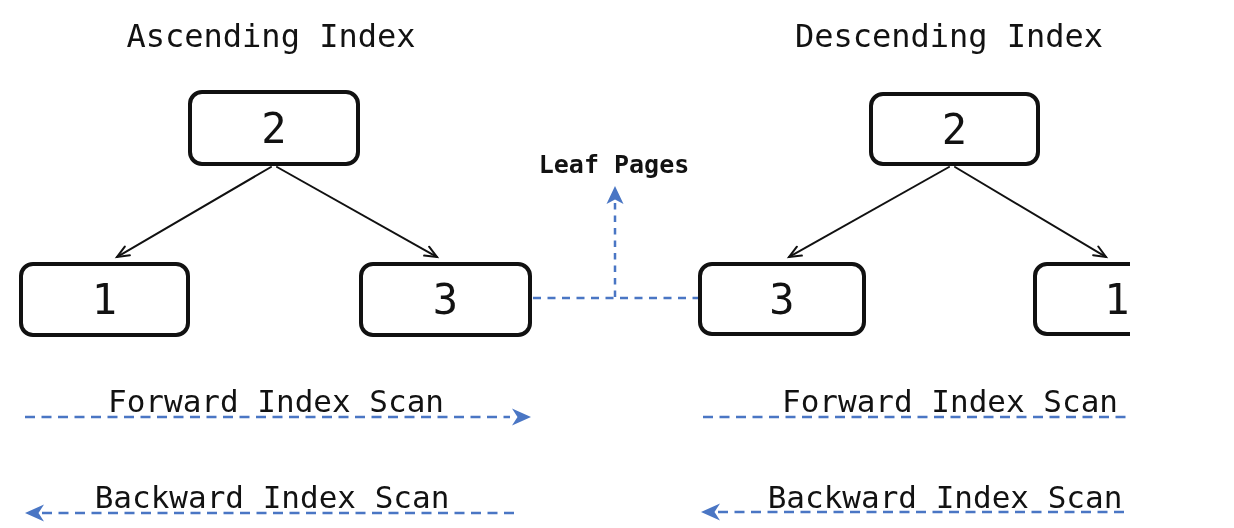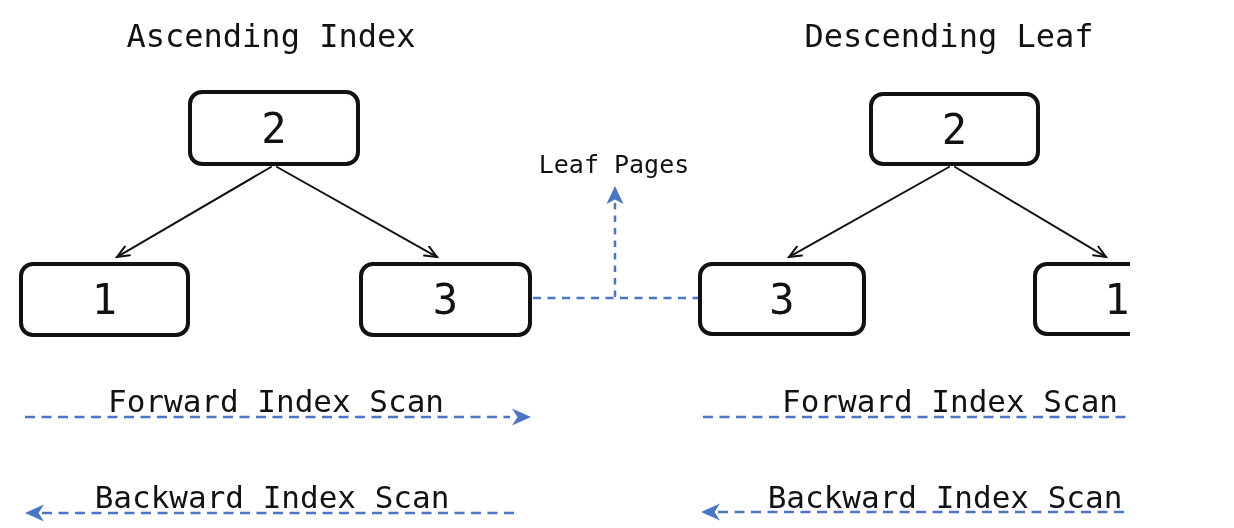--- a/index.html
+++ b/index.html
@@ -53,20 +53,21 @@
   .node-r-leaf1 { left: 1033px; top: 262px; width: 168px; height: 74px; }
   .leaf-pages-label {
     position: absolute;
     left: 514px;
     top: 152px;
     width: 200px;
     text-align: center;
     font-size: 25px;
     line-height: 25px;
     white-space: nowrap;
+    font-weight: bold;
   }
   .scan-label {
     position: absolute;
     width: 400px;
     text-align: center;
     font-size: 31px;
     line-height: 36px;
     white-space: nowrap;
     margin-top: 20px;
   }
@@ -111,21 +112,21 @@
 
     <g stroke="#4a76c4" stroke-width="2.5" fill="none">
       <line x1="703" y1="417" x2="1180" y2="417" stroke-dasharray="10 6.5"></line>
       <line x1="718" y1="512" x2="1190" y2="512" stroke-dasharray="10 6.5"></line>
     </g>
     <path fill="#4a76c4" stroke="none" d="M1201 417 L1182 408.5 L1187.5 417 L1182 425.5 Z"></path>
     <path fill="#4a76c4" stroke="none" d="M701 512 L720 503.5 L714.5 512 L720 520.5 Z"></path>
   </svg>
 
   <div class="tree-title title-asc">Ascending Index</div>
-  <div class="tree-title title-desc">Descending Leaf</div>
+  <div class="tree-title title-desc">Descending Index</div>
 
   <div class="node node-l-root">
     <span>2</span>
   </div>
   <div class="node node-l-leaf1">
     <span>1</span>
   </div>
   <div class="node node-l-leaf3">
     <span>3</span>
   </div>

